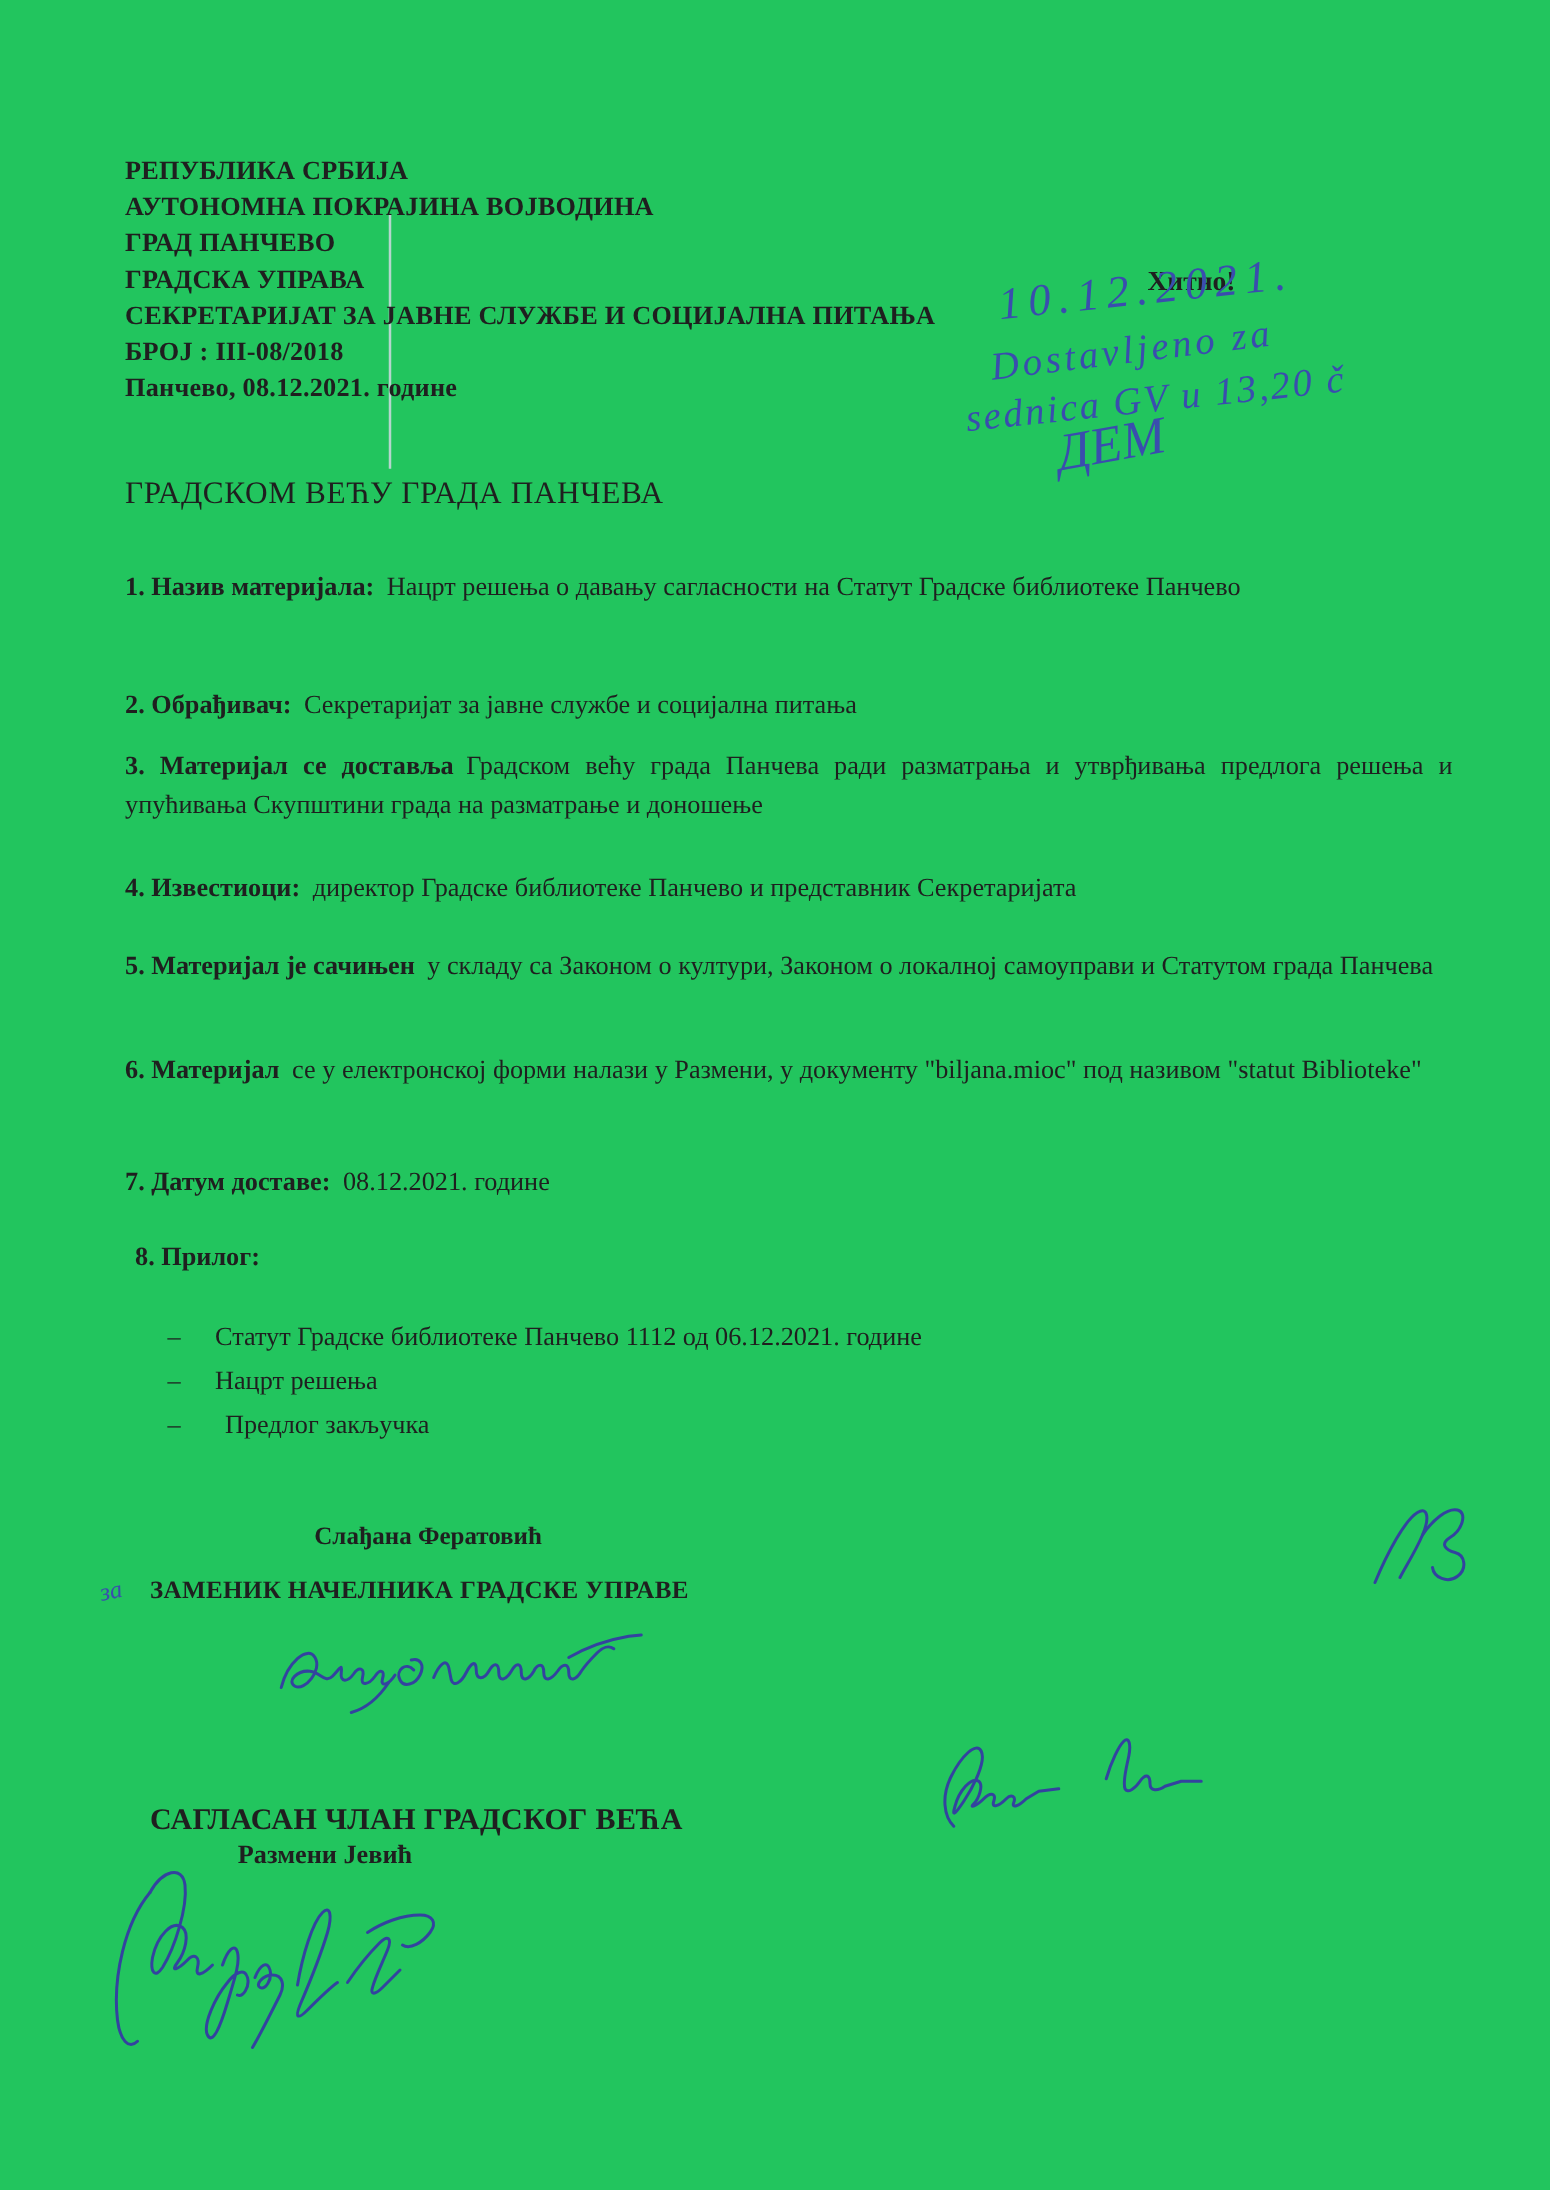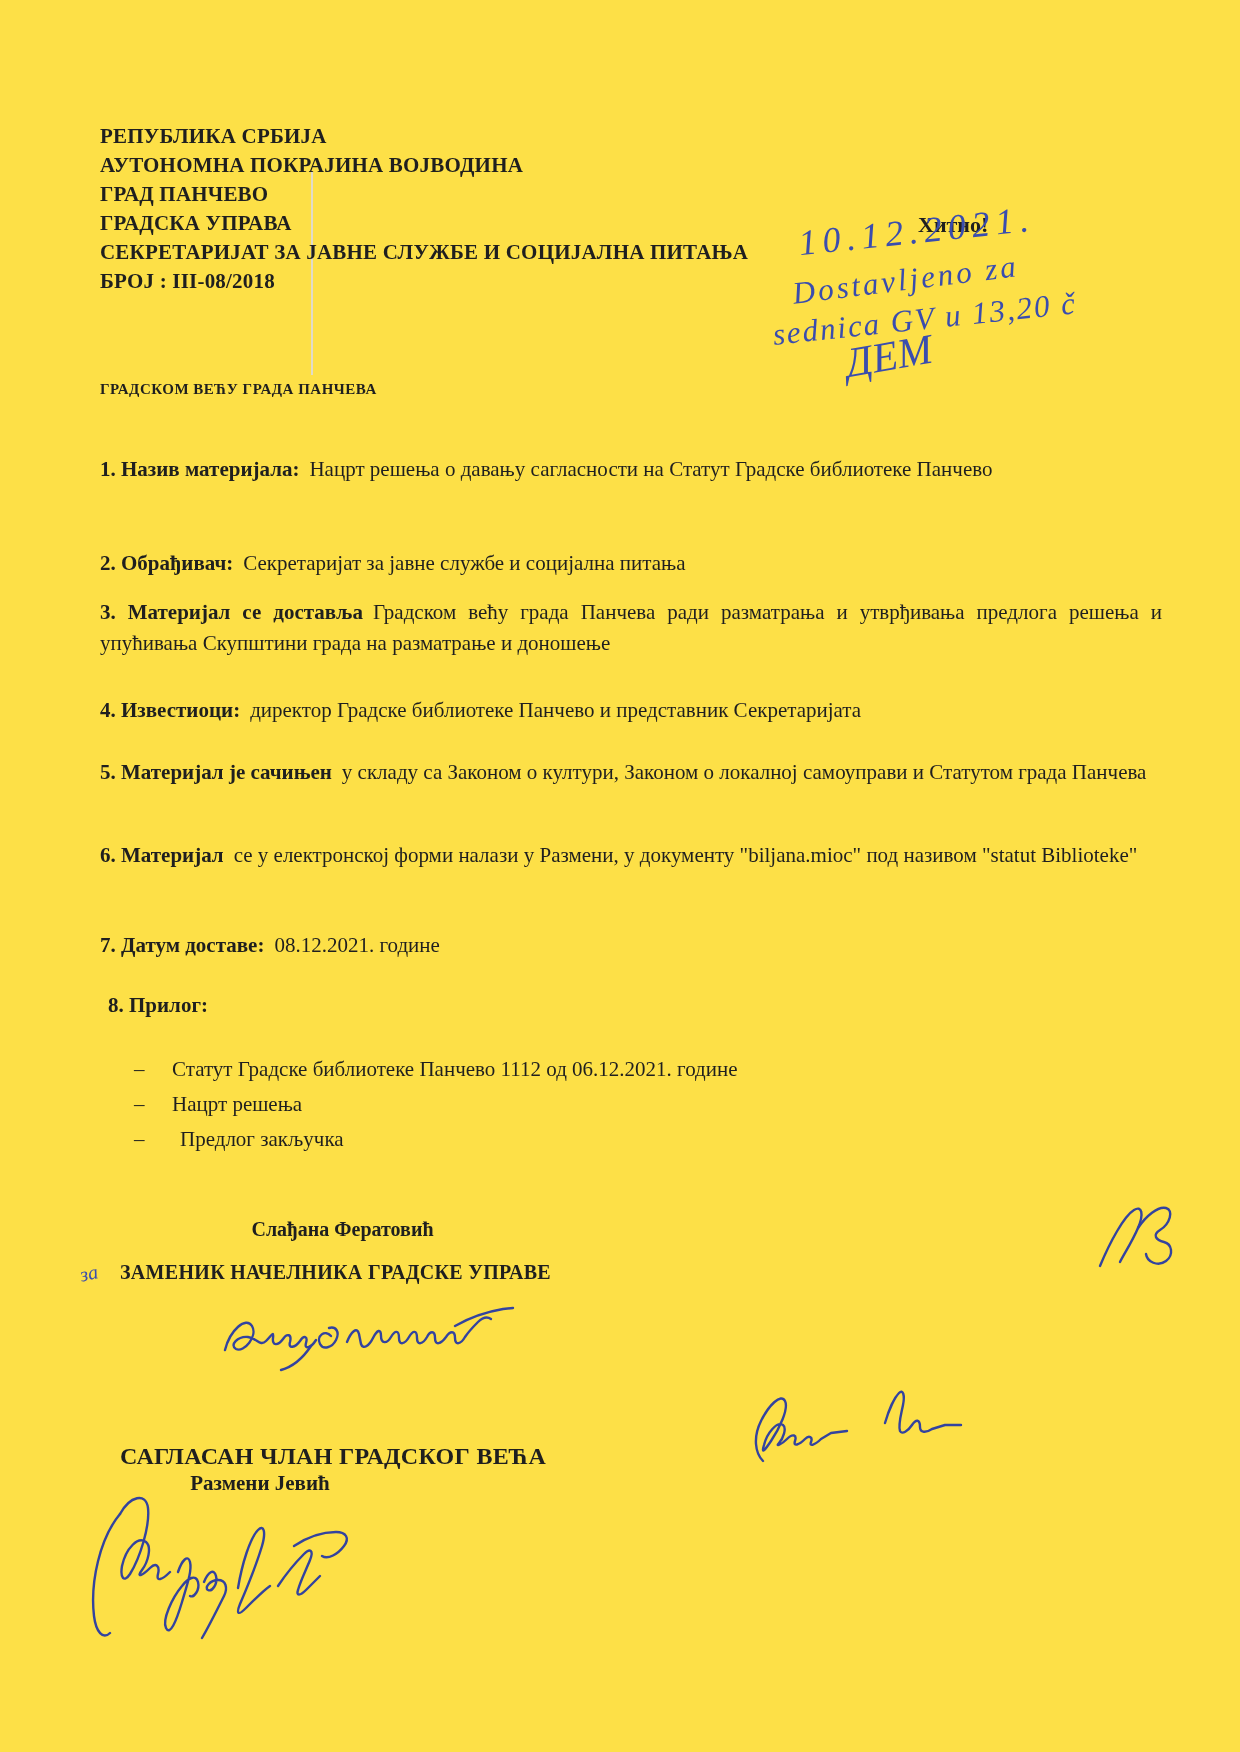--- a/index.html
+++ b/index.html
@@ -1,36 +1,36 @@
 <!DOCTYPE html>
 <html><head>
 <meta charset="utf-8">
 <style>
   html,body{margin:0;padding:0;background:#ffffff;}
   .page{
-    position:relative;width:1240px;height:1752px;background:#fde047;
+    position:relative;width:1240px;height:1752px;background:#22c55e;
     font-family:"Liberation Serif","DejaVu Serif",serif;color:#1f1f1f;overflow:hidden;
   }
   
   .crease{position:absolute;left:311px;top:172px;width:2px;height:203px;background:#d9d9e8;opacity:.8;}
 
   
   .letterhead{position:absolute;left:100px;top:122px;font-weight:bold;font-size:21px;line-height:29px;letter-spacing:.2px;white-space:nowrap;}
 
   .urgent{position:absolute;left:918px;top:172px;font-weight:bold;font-size:22px;margin-top:40px;}
 
   
   .hw{position:absolute;color:#3a4dae;font-style:italic;white-space:nowrap;}
   .hw-date{left:798px;top:210px;font-size:36px;letter-spacing:6px;transform:rotate(-6deg);}
   .hw-l1{left:792px;top:262px;font-size:31px;letter-spacing:3px;transform:rotate(-7deg);}
   .hw-l2{left:772px;top:301px;font-size:31px;letter-spacing:2px;transform:rotate(-6deg);}
   .hw-init{left:845px;top:332px;font-size:42px;transform:rotate(-10deg);}
   .hw-za{left:80px;top:1262px;font-size:20px;transform:rotate(-12deg);}
 
-  .recipient{position:absolute;left:100px;top:381px;font-weight:bold;font-size:15px;letter-spacing:.5px;}
+  .recipient{position:absolute;left:100px;top:381px;font-weight:normal;font-size:25px;letter-spacing:.5px;}
 
   
   .item{position:absolute;left:100px;width:1062px;margin:0;font-size:21px;line-height:31px;text-align:justify;}
   .item > b{margin-right:10px;}
   .i1{top:454px;} .i2{top:548px;} .i3{top:597px;} .i4{top:695px;}
   .i5{top:757px;} .i6{top:840px;} .i7{top:930px;} .i8{top:990px;left:108px;}
 
   
   .att{position:absolute;left:134px;font-size:21px;white-space:nowrap;}
   .att .dash{display:inline-block;width:38px;}
@@ -62,20 +62,21 @@
 
   <div class="crease"></div>
 
   <div class="letterhead">
     <div>РЕПУБЛИКА СРБИЈА</div>
     <div>АУТОНОМНА ПОКРАЈИНА ВОЈВОДИНА</div>
     <div>ГРАД ПАНЧЕВО</div>
     <div>ГРАДСКА УПРАВА</div>
     <div>СЕКРЕТАРИЈАТ ЗА ЈАВНЕ СЛУЖБЕ И СОЦИЈАЛНА ПИТАЊА</div>
     <div>БРОЈ : III-08/2018</div>
+    <div>Панчево, 08.12.2021. године</div>
   </div>
 
   <div class="urgent">Хитно!</div>
 
   <div class="hw hw-date">10.12.2021.</div>
   <div class="hw hw-l1">Dostavljeno za</div>
   <div class="hw hw-l2">sednica GV u 13,20 č</div>
   <div class="hw hw-init">ДЕМ</div>
 
   <div class="recipient">ГРАДСКОМ ВЕЋУ ГРАДА ПАНЧЕВА</div>

